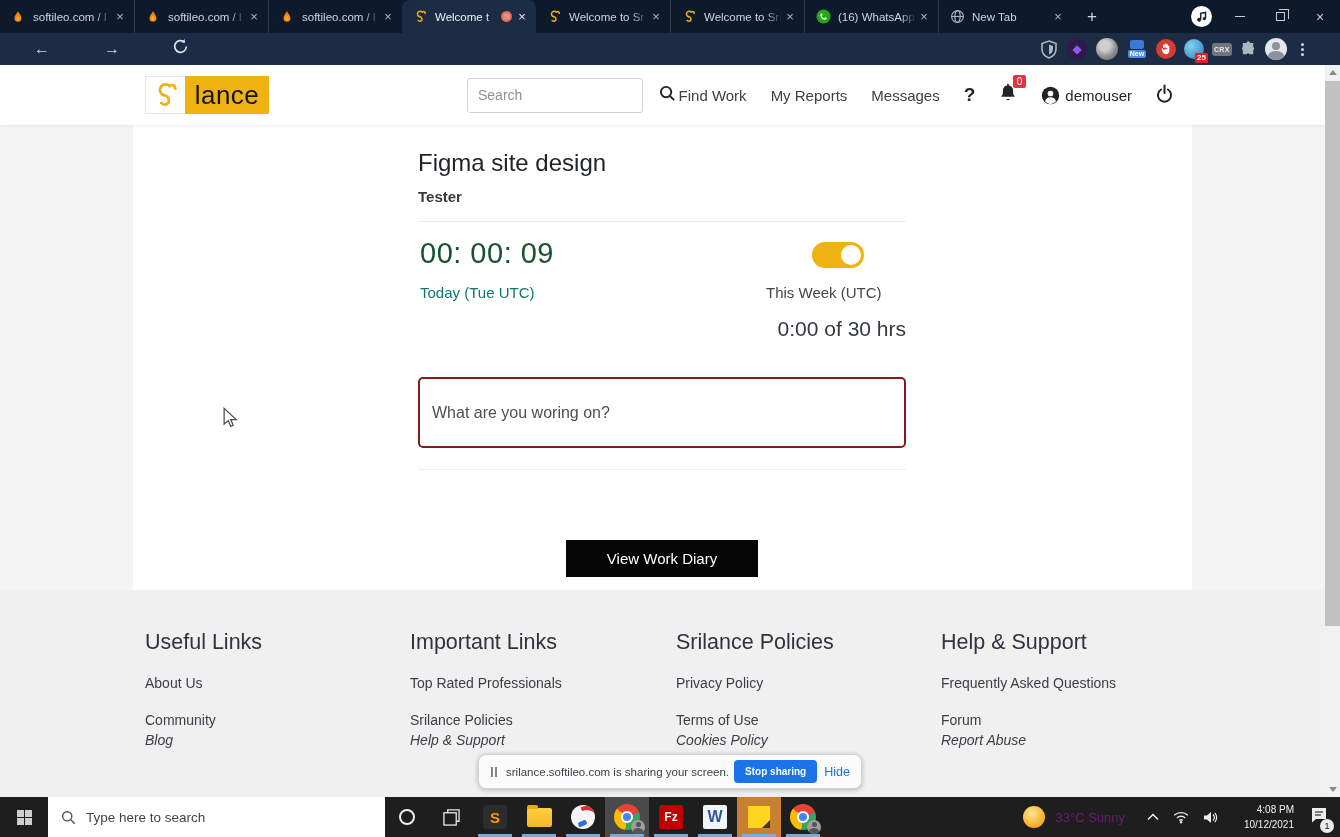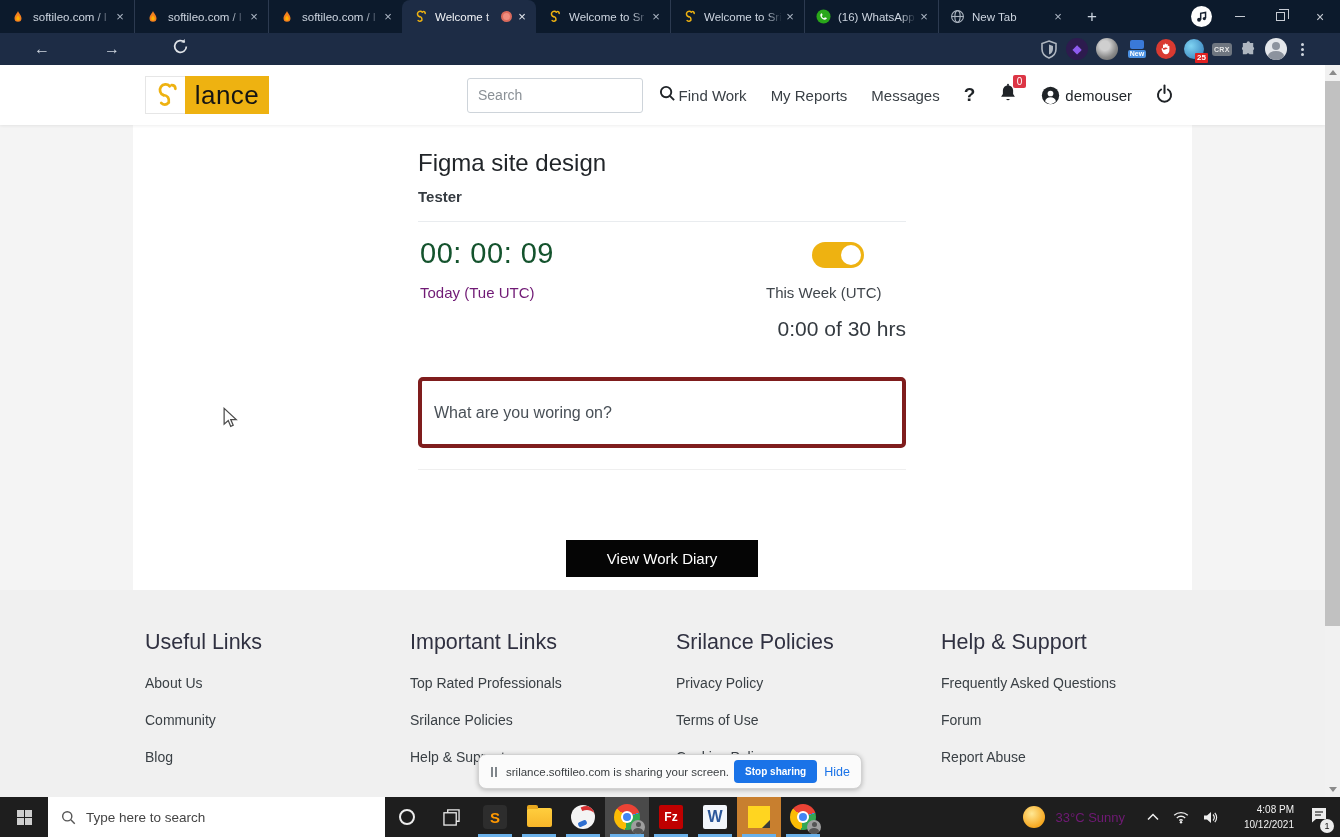--- a/index.html
+++ b/index.html
@@ -75,35 +75,35 @@
   .user-wrap { display:flex; align-items:center; gap:5px; cursor:pointer; }
   .user-name { font-size:15px; color:#1f2327; }
 
   .content-card { position:absolute; left:133px; top:60px; width:1059px; height:465px; background:#fff; }
   .page-title { position:absolute; left:285px; top:24px; font-size:24px; font-weight:500; color:#212529; }
   .page-subtitle { position:absolute; left:285px; top:63px; font-size:15px; font-weight:bold; color:#343a40; }
   .hr1 { position:absolute; left:285px; top:96px; width:488px; height:1px; background:#e9ecef; }
   .timer { position:absolute; left:287px; top:112px; font-size:29px; color:#14532d; letter-spacing:.5px; }
   .toggle { position:absolute; left:679px; top:117px; width:52px; height:26px; border-radius:13px; background:#eeb211; cursor:pointer; }
   .toggle-knob { position:absolute; right:3px; top:3px; width:20px; height:20px; border-radius:50%; background:#fff; }
-  .timer-caption { position:absolute; left:287px; top:159px; font-size:15px; color:#701a75; }
+  .timer-caption { position:absolute; left:287px; top:159px; font-size:15px; color:#0f766e; }
   .week-caption { position:absolute; left:633px; top:159px; font-size:15px; color:#40464c; }
   .week-progress { position:absolute; left:573px; top:192px; width:200px; text-align:right; font-size:21px; color:#343a40; }
-  .work-input { position:absolute; left:285px; top:252px; width:488px; height:71px; border:4px solid #7f1d1d; border-radius:5px; padding:6px 12px; font-size:16px; color:#495057; outline:none; font-family:inherit; background:#fff; }
+  .work-input { position:absolute; left:285px; top:252px; width:488px; height:71px; border:2px solid #7f1d1d; border-radius:5px; padding:6px 12px; font-size:16px; color:#495057; outline:none; font-family:inherit; background:#fff; }
   .work-input::placeholder { color:#495057; }
   .hr2 { position:absolute; left:285px; top:344px; width:488px; height:1px; background:#efefef; }
   .diary-btn { position:absolute; left:433px; top:415px; width:192px; height:37px; background:#050505; color:#fff; font-size:15px; border:none; cursor:pointer; font-family:inherit; }
 
   
   .footer { position:absolute; left:0; top:525px; width:1325px; height:207px; background:#f0f0f0;padding-left:36px; }
   .fcol { position:absolute; top:0; }
   .fcol-0 { left:145px; } .fcol-1 { left:410px; } .fcol-2 { left:676px; } .fcol-3 { left:941px; }
   .fhead { position:absolute; top:40px; font-size:21.5px; font-weight:500; color:#303141; white-space:nowrap; }
   .flink { position:absolute; font-size:14px; color:#3a4045; white-space:nowrap; cursor:pointer; }
-  .flink-0 { top:85px; } .flink-1 { top:122px; } .flink-2 { top:159px; }
+  .flink-0 { top:85px; } .flink-1 { top:122px; } .flink-2 { top:142px;font-style:italic; }
 
   
   .share-bar { position:absolute; left:478px; top:689px; width:384px; height:35px; background:#fbfbfb; border:1px solid #d2d2d2; border-radius:8px; box-shadow:0 1px 5px rgba(0,0,0,.25); display:flex; align-items:center; padding:0 10px 0 12px; z-index:5; }
   .pause-icon { display:flex; gap:2px; margin-right:9px; }
   .pause-icon i { width:2px; height:10px; background:#80868b; }
   .share-msg { font-size:11.5px; color:#3c4043; white-space:nowrap; }
   .stop-btn { margin-left:5px; background:#1a73e8; color:#fff; border:none; border-radius:4px; font-size:10px; font-weight:bold; padding:6px 11px; cursor:pointer; white-space:nowrap; font-family:inherit; }
   .hide-btn { margin-left:7px; color:#1a73e8; font-size:12.5px; cursor:pointer; }
 
   

